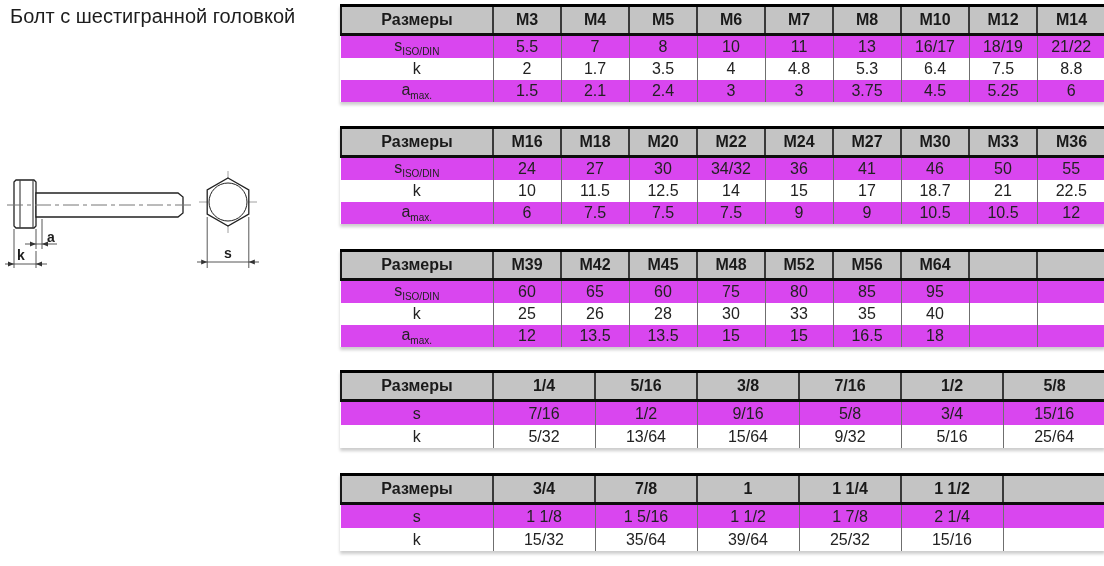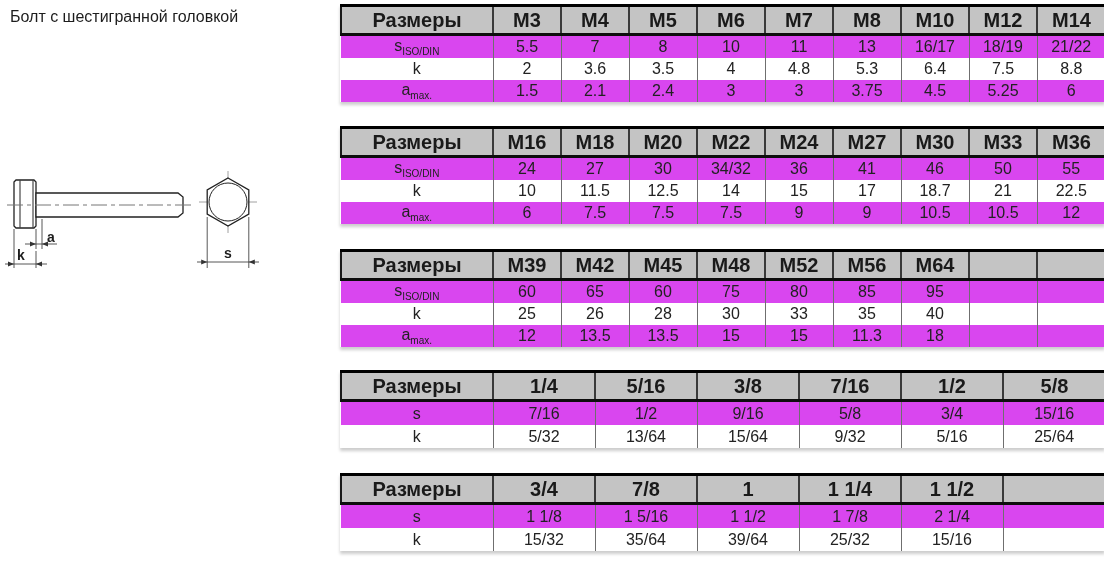--- a/index.html
+++ b/index.html
@@ -3,40 +3,40 @@
 <meta charset="utf-8">
 <style>
   html,body{margin:0;padding:0;}
   body{
     width:1104px;height:566px;position:relative;overflow:hidden;
     background:#ffffff;color:#1d1d1d;
     font-family:"Liberation Sans",sans-serif;
   }
   .title-block{position:absolute;left:10px;top:2px;}
   .title-big{font-size:24px;font-weight:bold;line-height:30px;letter-spacing:.2px;}
-  .title-desc{font-size:16px;line-height:29px;}
+  .title-desc{font-size:20px;line-height:29px;}
 
   .drawing{position:absolute;left:5px;top:165px;}
 
   .tables{position:absolute;left:340px;top:0;width:764px;}
   table{
     border-collapse:collapse;table-layout:fixed;width:764px;
     border-top:3px solid #000;
     box-shadow:0 3px 3px rgba(0,0,0,.20);
   }
   .tables table:nth-of-type(1){margin-top:4px;}
   .tables table:nth-of-type(2){margin-top:24px;}
   .tables table:nth-of-type(3){margin-top:25px;}
   .tables table:nth-of-type(4){margin-top:23px;}
   .tables table:nth-of-type(5){margin-top:25px;}
 
   th,td{padding:0;text-align:center;vertical-align:middle;}
   thead th{
     background:#c4c4c4;height:26px;
-    font-size:20px;font-weight:bold;color:#1a1a1a;
+    font-size:16px;font-weight:bold;color:#1a1a1a;
     border-bottom:3px solid #0d0d0d;
     border-left:2px solid #3a3a3a;
     margin-top:46px;
   }
   thead th:first-child{border-left:2px solid #1a1a1a;}
   tbody th,tbody td{
     font-size:16px;font-weight:normal;color:#222;
     border-left:1px solid #6f6f6f;
   }
   tbody tr > *:first-child{border-left:none;}
@@ -137,21 +137,21 @@
           <td>10</td>
           <td>11</td>
           <td>13</td>
           <td>16/17</td>
           <td>18/19</td>
           <td>21/22</td>
         </tr>
         <tr>
           <th><span>k</span></th>
           <td>2</td>
-          <td>3.6</td>
+          <td>1.7</td>
           <td>3.5</td>
           <td>4</td>
           <td>4.8</td>
           <td>5.3</td>
           <td>6.4</td>
           <td>7.5</td>
           <td>8.8</td>
         </tr>
         <tr class="stripe">
           <th><span>a</span><sub class="sub">max.</sub></th>
@@ -285,21 +285,21 @@
           <td></td>
           <td></td>
         </tr>
         <tr class="stripe">
           <th><span>a</span><sub class="sub">max.</sub></th>
           <td>12</td>
           <td>13.5</td>
           <td>13.5</td>
           <td>15</td>
           <td>15</td>
-          <td>11.3</td>
+          <td>16.5</td>
           <td>18</td>
           <td></td>
           <td></td>
         </tr>
       </tbody>
     </table>
     <table class="t-imperial">
       <colgroup>
         <col style="width: 152px;">
         <col style="width: 102px;">

